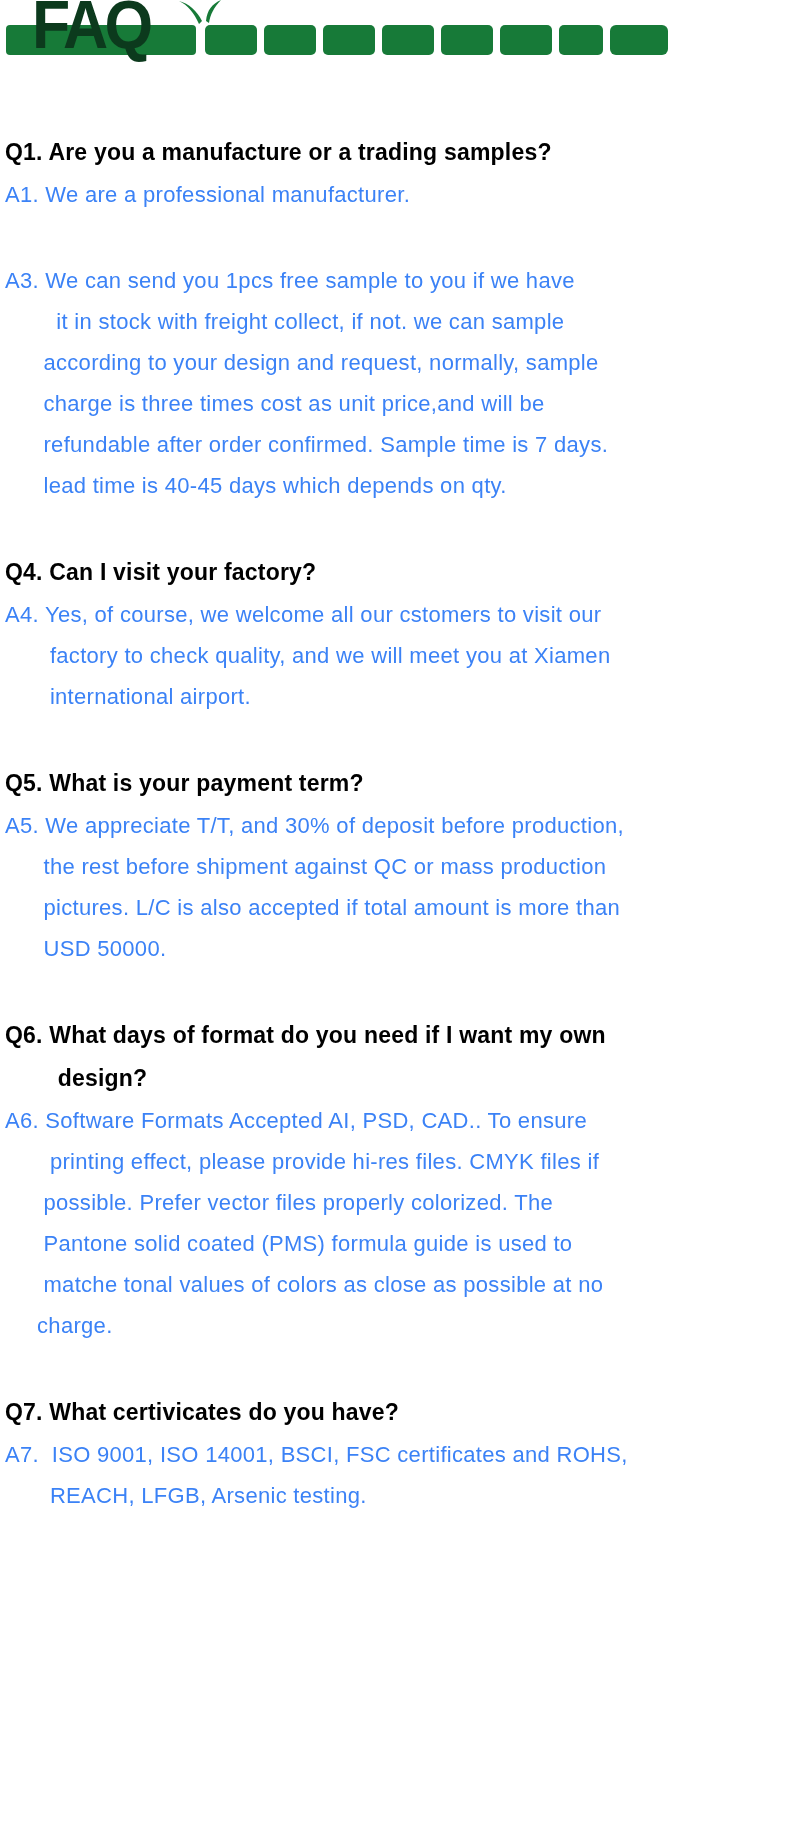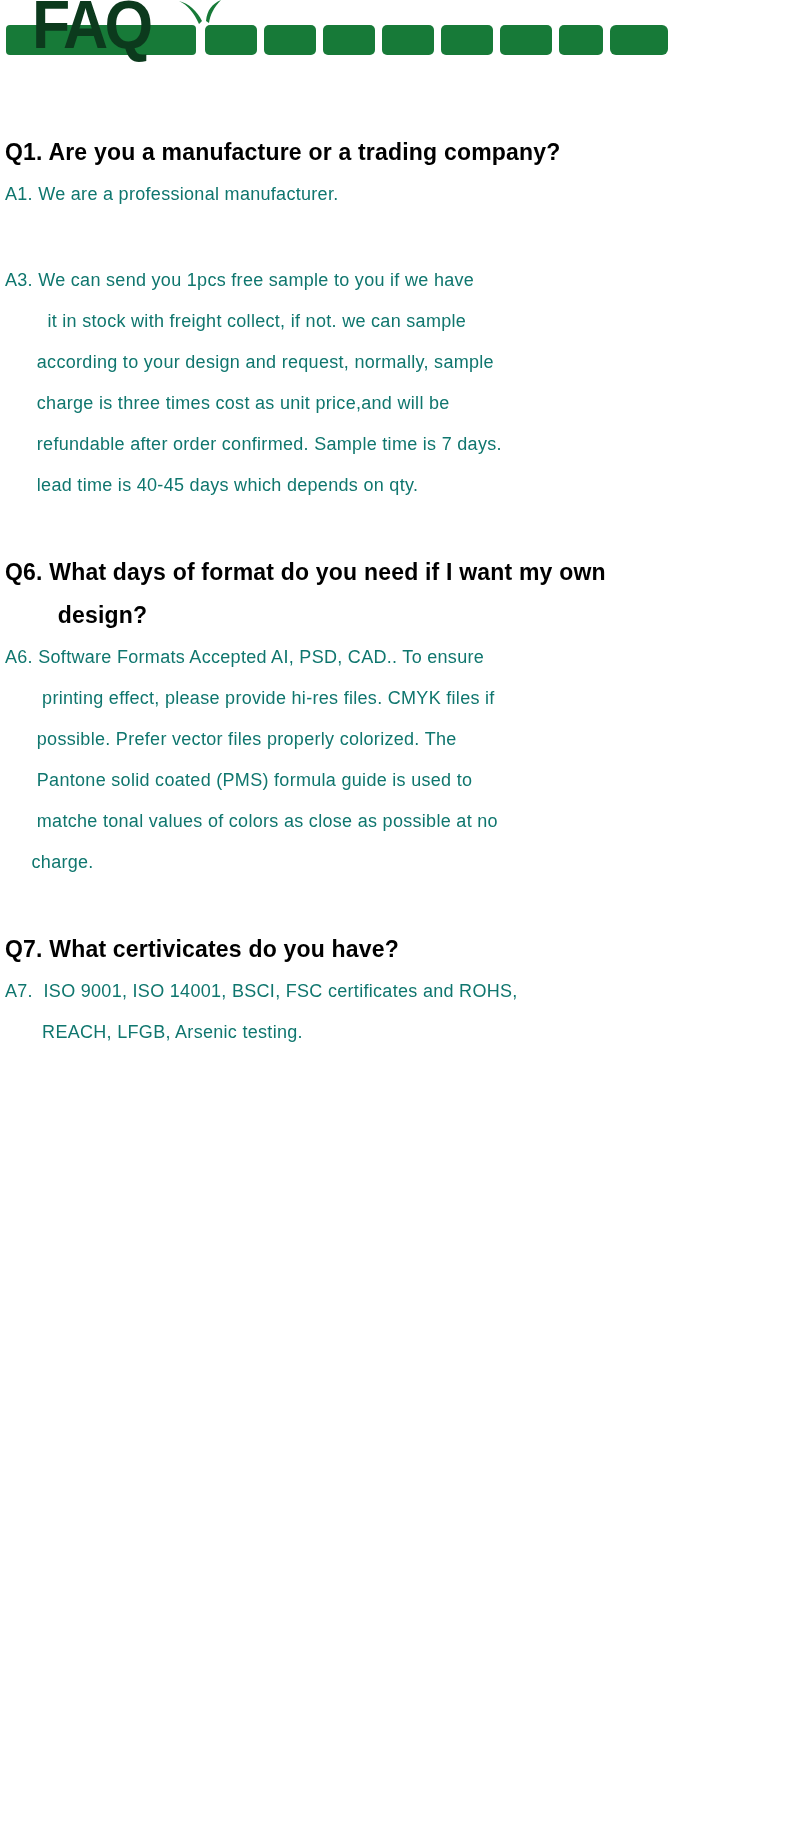--- a/index.html
+++ b/index.html
@@ -40,23 +40,23 @@
   .faq-item:last-child { margin-bottom: 0; }
   .q {
     font-size: 23px;
     font-weight: 700;
     color: #000000;
     line-height: 43px;
     white-space: pre-wrap;
     letter-spacing: 0.2px;
   }
   .a {
-    font-size: 18px;
+    font-size: 22px;
     font-weight: 400;
-    color: #0f766e;
+    color: #3b82f6;
     line-height: 41px;
     white-space: pre-wrap;
     letter-spacing: 0.3px;
   }
 </style>
 </head>
 <body>
 
 <div class="header">
   <svg class="banner-svg" width="790" height="62" viewBox="0 0 790 62">
@@ -78,35 +78,48 @@
         <path d="M206,21 C207,10 212,4 221,0 C214,7 210,15 209,23 Z"></path>
       </g>
     </g>
   </svg>
   <div class="faq-title">FAQ</div>
 </div>
 
 <div class="content">
 
   <div class="faq-item">
-    <div class="q">Q1. Are you a manufacture or a trading company?</div>
+    <div class="q">Q1. Are you a manufacture or a trading samples?</div>
     <div class="a">A1. We are a professional manufacturer.</div>
   </div>
 
 
   <div class="faq-item">
     <div class="a">A3. We can send you 1pcs free sample to you if we have
         it in stock with freight collect, if not. we can sample
       according to your design and request, normally, sample
       charge is three times cost as unit price,and will be
       refundable after order confirmed. Sample time is 7 days.
       lead time is 40-45 days which depends on qty.</div>
   </div>
 
+  <div class="faq-item">
+    <div class="q">Q4. Can I visit your factory?</div>
+    <div class="a">A4. Yes, of course, we welcome all our cstomers to visit our
+       factory to check quality, and we will meet you at Xiamen
+       international airport.</div>
+  </div>
 
+  <div class="faq-item">
+    <div class="q">Q5. What is your payment term?</div>
+    <div class="a">A5. We appreciate T/T, and 30% of deposit before production,
+      the rest before shipment against QC or mass production
+      pictures. L/C is also accepted if total amount is more than
+      USD 50000.</div>
+  </div>
 
   <div class="faq-item">
     <div class="q">Q6. What days of format do you need if I want my own
         design?</div>
     <div class="a">A6. Software Formats Accepted AI, PSD, CAD.. To ensure
        printing effect, please provide hi-res files. CMYK files if
       possible. Prefer vector files properly colorized. The
       Pantone solid coated (PMS) formula guide is used to
       matche tonal values of colors as close as possible at no
      charge.</div>

